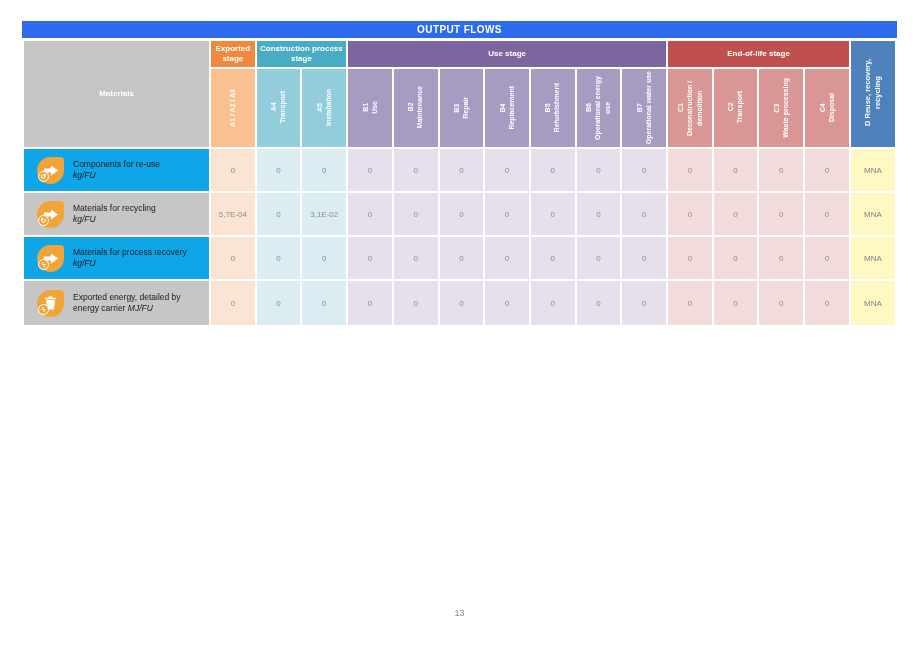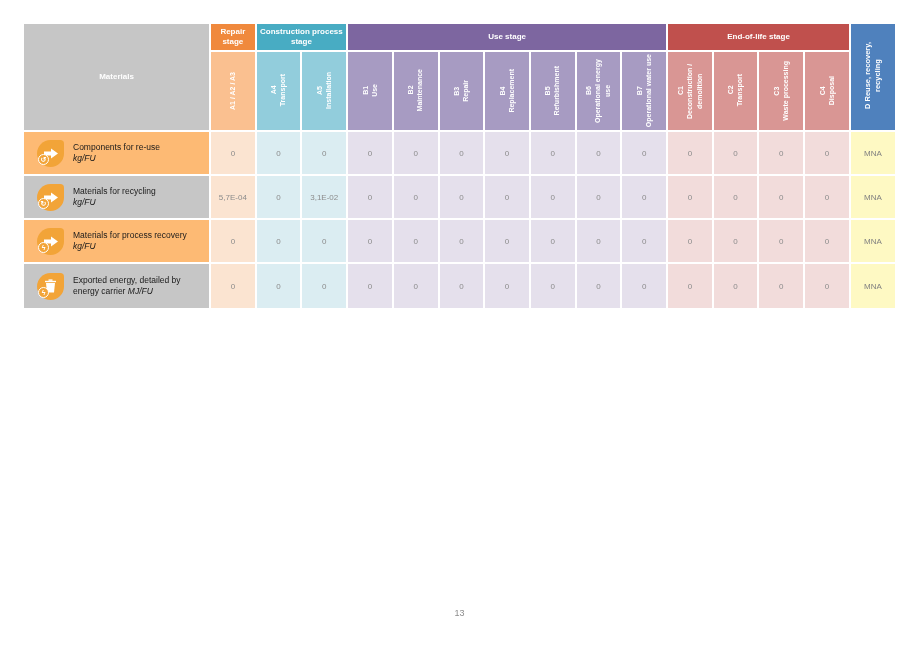--- a/index.html
+++ b/index.html
@@ -43,41 +43,42 @@
   td.v-a1 { background:#FBE4D1; }
   td.v-a45 { background:#DBEDF2; }
   td.v-b { background:#E5E0EC; }
   td.v-c { background:#F2DCDB; }
   td.v-d { background:#fef9c3; color:#808080; }
   tr.r1, tr.r2, tr.r3 { height:42px; }
   tr.r4 { height:44px; }
 
   
   td.rowlabel { text-align:left; }
-  td.lab-light { background:#fdba74; }
+  td.lab-light { background:#0ea5e9; }
   td.lab-dark { background:#C6C6C6; }
   .labwrap { display:flex; align-items:center; }
   .icon { flex:0 0 27px; width:27px; height:27px; margin:0 9px 0 13px;
     background:#F2A438; border-radius:50% 14% 50% 50%; position:relative; }
   .icon svg { position:absolute; left:6px; top:6px; }
   .badge { position:absolute; left:1px; bottom:2px; width:11px; height:11px;
     border:1px solid #fff; border-radius:50%; background:#F2A438; color:#fff;
     font-size:7px; font-weight:bold; line-height:9px; text-align:center; }
   .labtext { font-size:8.5px; color:#1a1a1a; line-height:1.35; padding-right:4px; }
   .unit { font-style:italic; }
   .unit.block { display:block; }
 
   .pagenum { position:absolute; left:0; width:919px; top:608px; text-align:center;
     font-size:9px; color:#8C8C8C; }
 </style>
 </head>
 <body>
 
 <div class="page">
 
+  <div class="banner">OUTPUT FLOWS</div>
 
   <table class="flows">
     <colgroup>
       <col class="c-params">
       <col>
         <col>
         <col>
         <col>
         <col>
         <col>
@@ -87,21 +88,21 @@
         <col>
         <col>
         <col>
         <col>
         <col>
       <col class="c-d">
     </colgroup>
     <thead>
       <tr class="group-row">
         <th class="params" rowspan="2">Materials</th>
-        <th class="g-product" colspan="1">Repair stage</th>
+        <th class="g-product" colspan="1">Exported stage</th>
         <th class="g-construction" colspan="2">Construction process stage</th>
         <th class="g-use" colspan="7">Use stage</th>
         <th class="g-eol" colspan="4">End-of-life stage</th>
         <th class="d-head" rowspan="2">
           <span class="vtext">D Reuse, recovery, recycling</span>
         </th>
       </tr>
       <tr class="cols-row">
         <th class="h-a1"><span class="vtext"><span>A1 / A2 / A3</span></span></th>
         <th class="h-a45"><span class="vtext"><span>A4</span><span>Transport</span></span></th>

